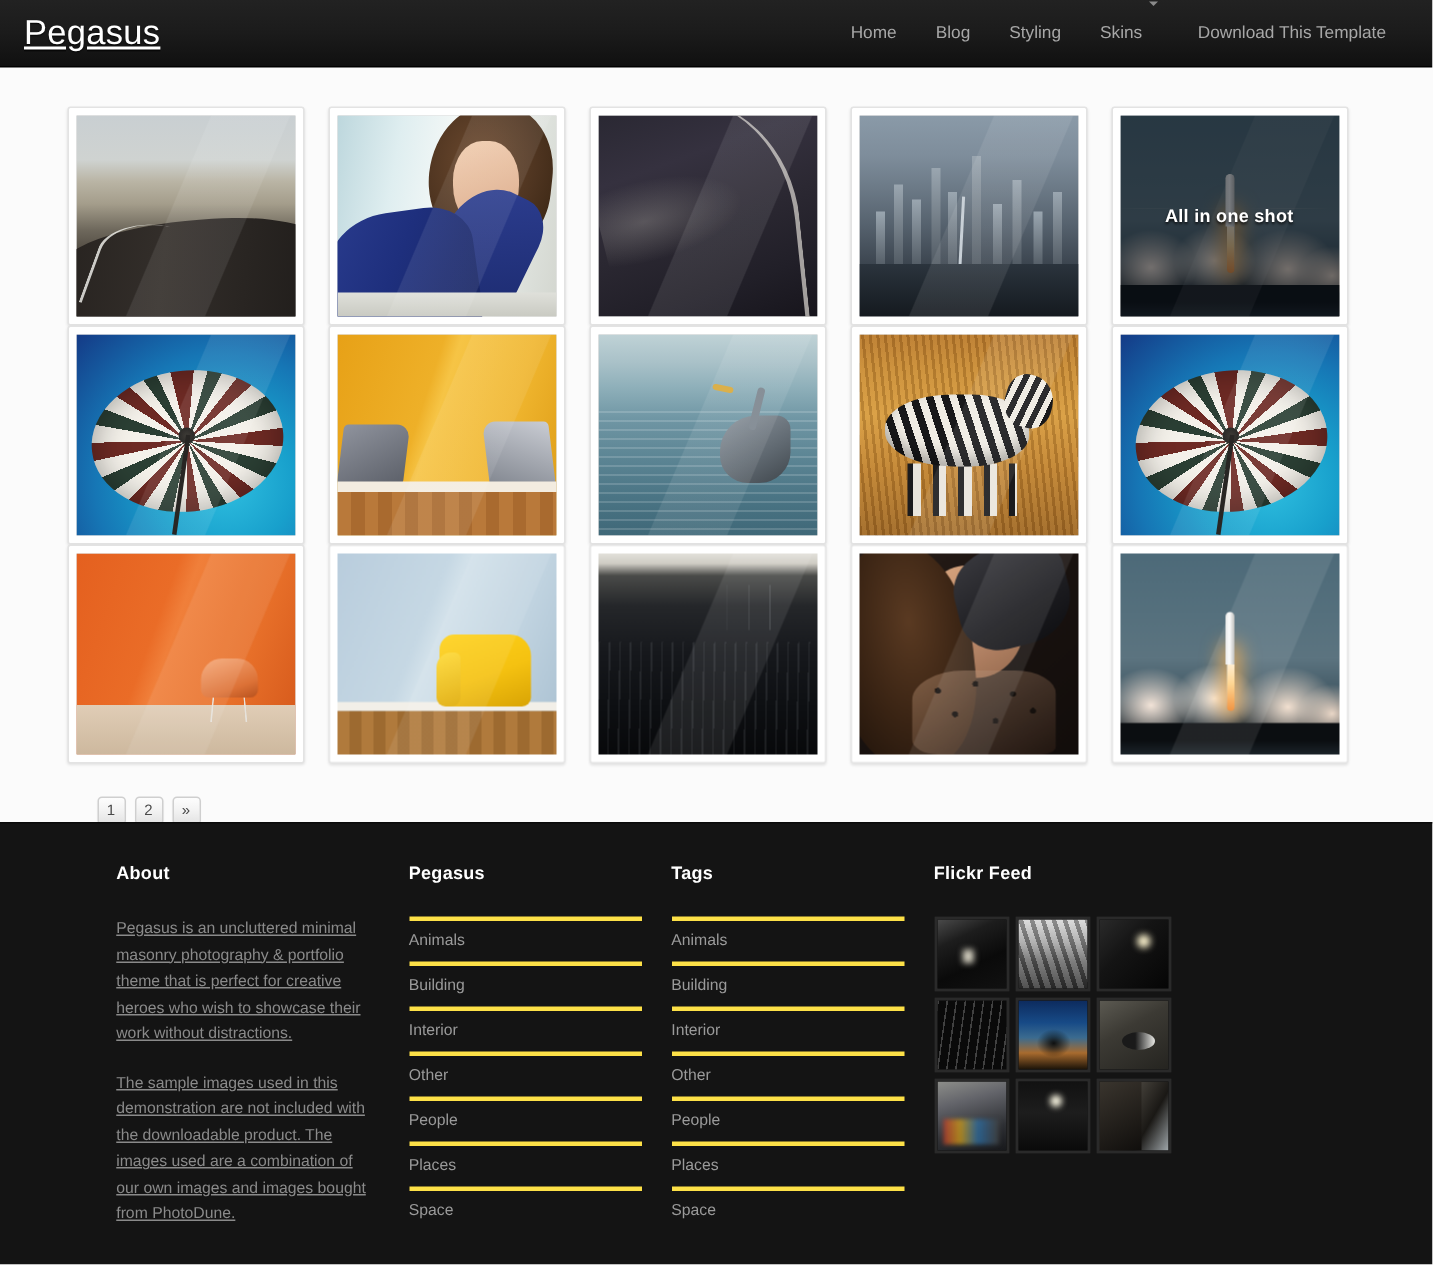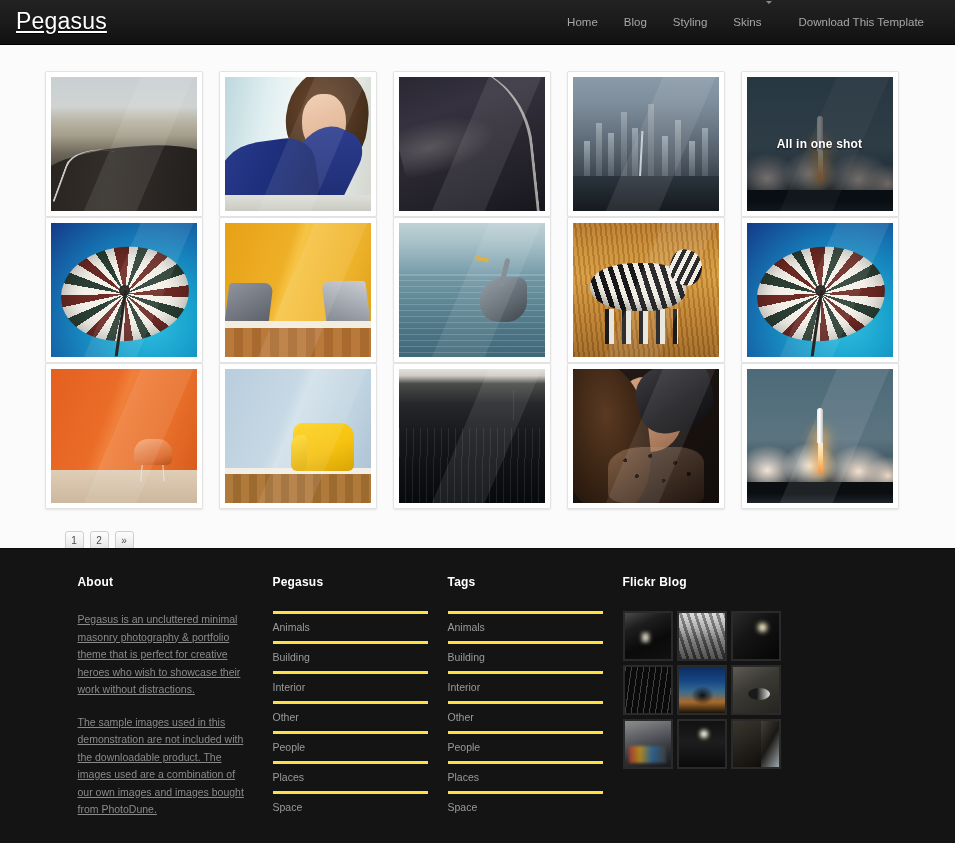--- a/index.html
+++ b/index.html
@@ -826,21 +826,21 @@
         <li>
             <a href="#">Places</a>
           </li>
         <li>
             <a href="#">Space</a>
           </li>
       </ul>
     </section>
 
     <section class="footer-col col-flickr">
-      <h3 class="footer-title">Flickr Blog</h3>
+      <h3 class="footer-title">Flickr Feed</h3>
       <div id="flickr-grid">
         <a class="flickr-thumb" href="#">
             <span class="fk fk1"></span>
           </a>
         <a class="flickr-thumb" href="#">
             <span class="fk fk2"></span>
           </a>
         <a class="flickr-thumb" href="#">
             <span class="fk fk3"></span>
           </a>

